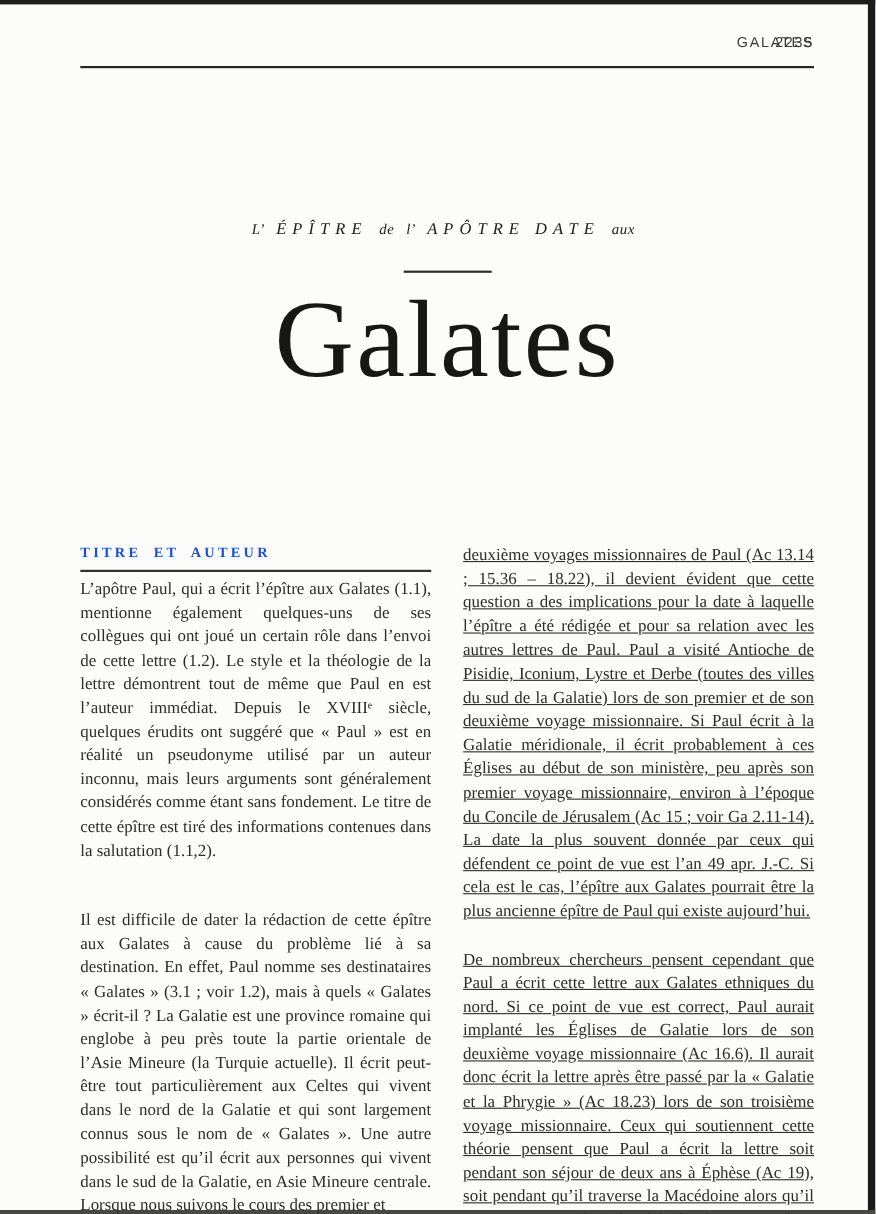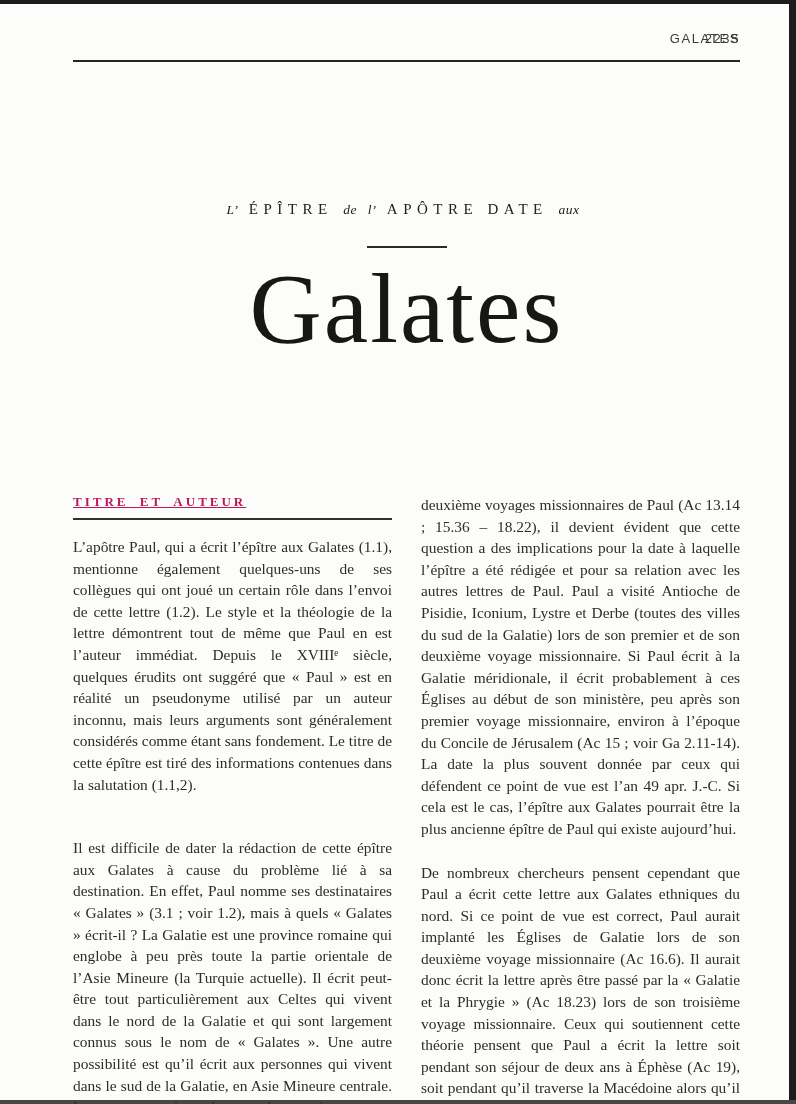--- a/index.html
+++ b/index.html
@@ -23,47 +23,47 @@
     font-family:"Liberation Sans","DejaVu Sans",sans-serif;
     font-size:13px;letter-spacing:1.6px;color:#3a3a37;
   }
   .page-number{position:absolute;left:0;right:0;text-align:right;}
   .book-title{position:absolute;right:0;top:0;}
   .header-rule{position:absolute;left:73px;top:60px;width:667px;height:2px;background:#262624;}
 
   
   .title-block{position:absolute;left:73px;top:201px;width:667px;text-align:center;}
   .kicker{font-size:15px;color:#22211f;white-space:nowrap;}
-  .kicker .caps{letter-spacing:5.5px;}
+  .kicker .caps{letter-spacing:5.5px;font-style:italic;}
   .kicker .it{font-style:italic;font-size:13.5px;letter-spacing:0.5px;margin:14px 7px;}
   .kicker .it-tight{font-style:italic;font-size:13.5px;margin-right:7px;}
   .kicker-rule{width:80px;height:2px;background:#2b2b29;margin:28px auto 0;}
   .main-title{
     margin-top:10px;
     font-size:100px;line-height:1.02;font-weight:normal;
     letter-spacing:2px;color:#171716;
   }
 
   
   .columns{position:absolute;left:73px;top:494px;width:667px;display:flex;gap:29px;}
   .col{width:319px;}
   .section + .section{margin-top:42px;}
   .sec-heading{
-    font-size:13px;font-weight:bold;color:#be185d;
+    font-size:13px;font-weight:bold;color:#1d4ed8;
     letter-spacing:3px;word-spacing:5px;
-    padding-bottom:8px;border-bottom:2px solid #31312e;text-decoration:underline;
+    padding-bottom:8px;border-bottom:2px solid #31312e;
   }
   .body-text{
-    margin:16px 0 0;
+    margin:5px 0 0;
     font-size:15.4px;line-height:21.6px;
     text-align:justify;
     hyphens:auto;-webkit-hyphens:auto;
     color:#2d2c29;
   }
-  .col-right .body-text{margin:0;}
+  .col-right .body-text{margin:0;text-decoration:underline;}
   .col-right .body-text + .body-text{margin-top:22px;}
 </style>
 </head>
 <body>
 
 <div class="page">
 
   <div class="edge-top"></div>
   <div class="edge-right"></div>
   <div class="edge-bottom"></div>

